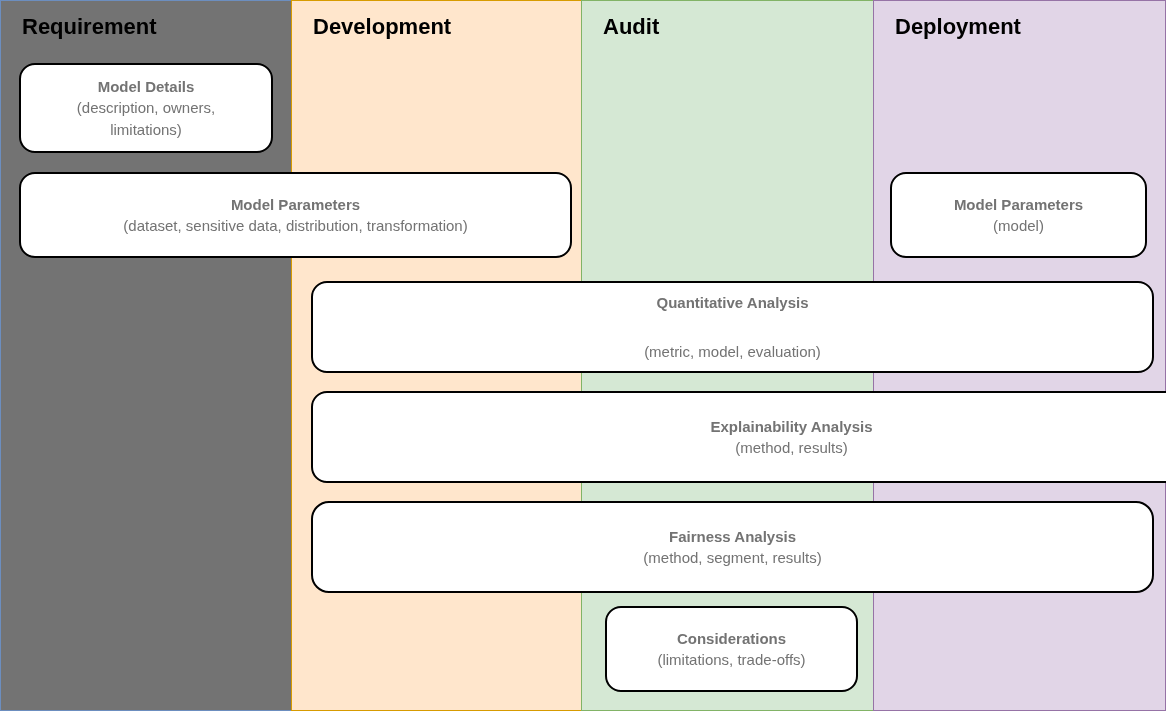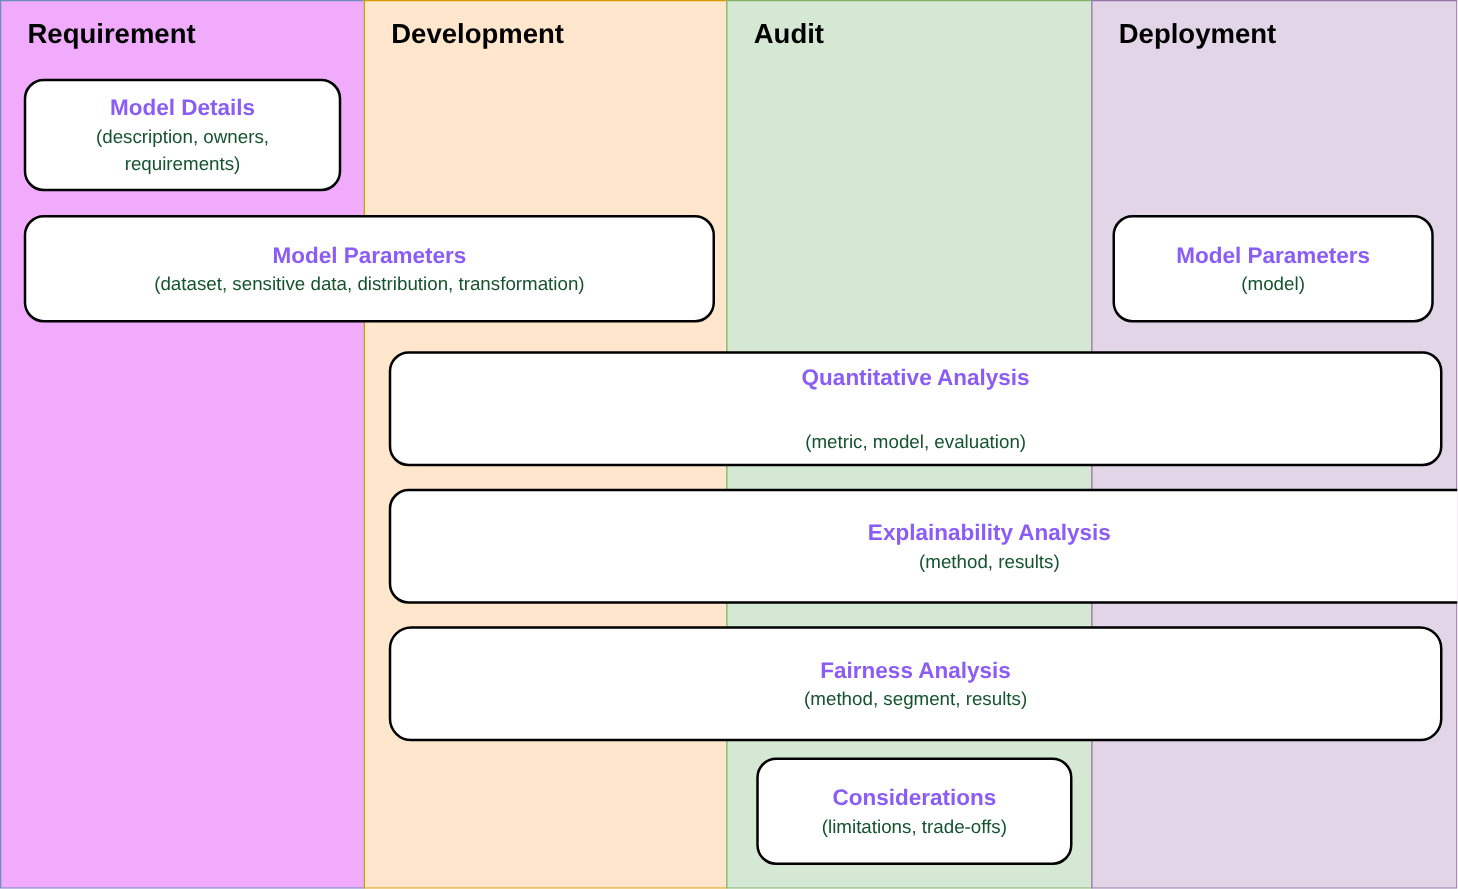--- a/index.html
+++ b/index.html
@@ -20,21 +20,21 @@
   
   .lane {
     position: absolute;
     top: 0;
     height: 711px;
     box-sizing: border-box;
   }
   .lane-requirement {
     left: 0;
     width: 292px;
-    background: #f0abfc;
+    background: #737373;
     border: 1px solid #6c8ebf;
   }
   .lane-development {
     left: 291px;
     width: 291px;
     background: #ffe6cc;
     border: 1px solid #d79b00;
   }
   .lane-audit {
     left: 581px;
@@ -66,29 +66,29 @@
     border: 2px solid #000000;
     border-radius: 16px;
     display: flex;
     flex-direction: column;
     align-items: center;
     justify-content: center;
     text-align: center;
     padding: 4px 10px;
   }
   .card-title {
-    font-size: 18px;
+    font-size: 15px;
     font-weight: bold;
-    color: #8b5cf6;
+    color: #737373;
     line-height: 1.42;
   }
   .card-sub {
     font-size: 15px;
     font-weight: normal;
-    color: #14532d;
+    color: #737373;
     line-height: 1.42;
   }
   .card-sub .sub-line { display: block; }
 
   
   .card-model-details      { left: 19px;  top: 63px;  width: 254px; height: 90px;  }
   .card-model-parameters   { left: 19px;  top: 172px; width: 553px; height: 86px;  }
   .card-model-drift        { left: 890px; top: 172px; width: 257px; height: 86px;  }
   .card-quantitative       { left: 311px; top: 281px; width: 843px; height: 92px; gap: 28px;  }
   .card-explainability     { left: 311px; top: 391px; width: 961px; height: 92px;  }
@@ -113,21 +113,21 @@
   </div>
 
   <div class="lane lane-deployment">
     <div class="lane-title">Deployment</div>
   </div>
 
   <div class="card card-model-details">
     <div class="card-title">Model Details</div>
     <div class="card-sub">
       <span class="sub-line">(description, owners,</span>
-      <span class="sub-line">requirements)</span>
+      <span class="sub-line">limitations)</span>
     </div>
   </div>
 
   <div class="card card-model-parameters">
     <div class="card-title">Model Parameters</div>
     <div class="card-sub">
       <span class="sub-line">(dataset, sensitive data, distribution, transformation)</span>
     </div>
   </div>
 

